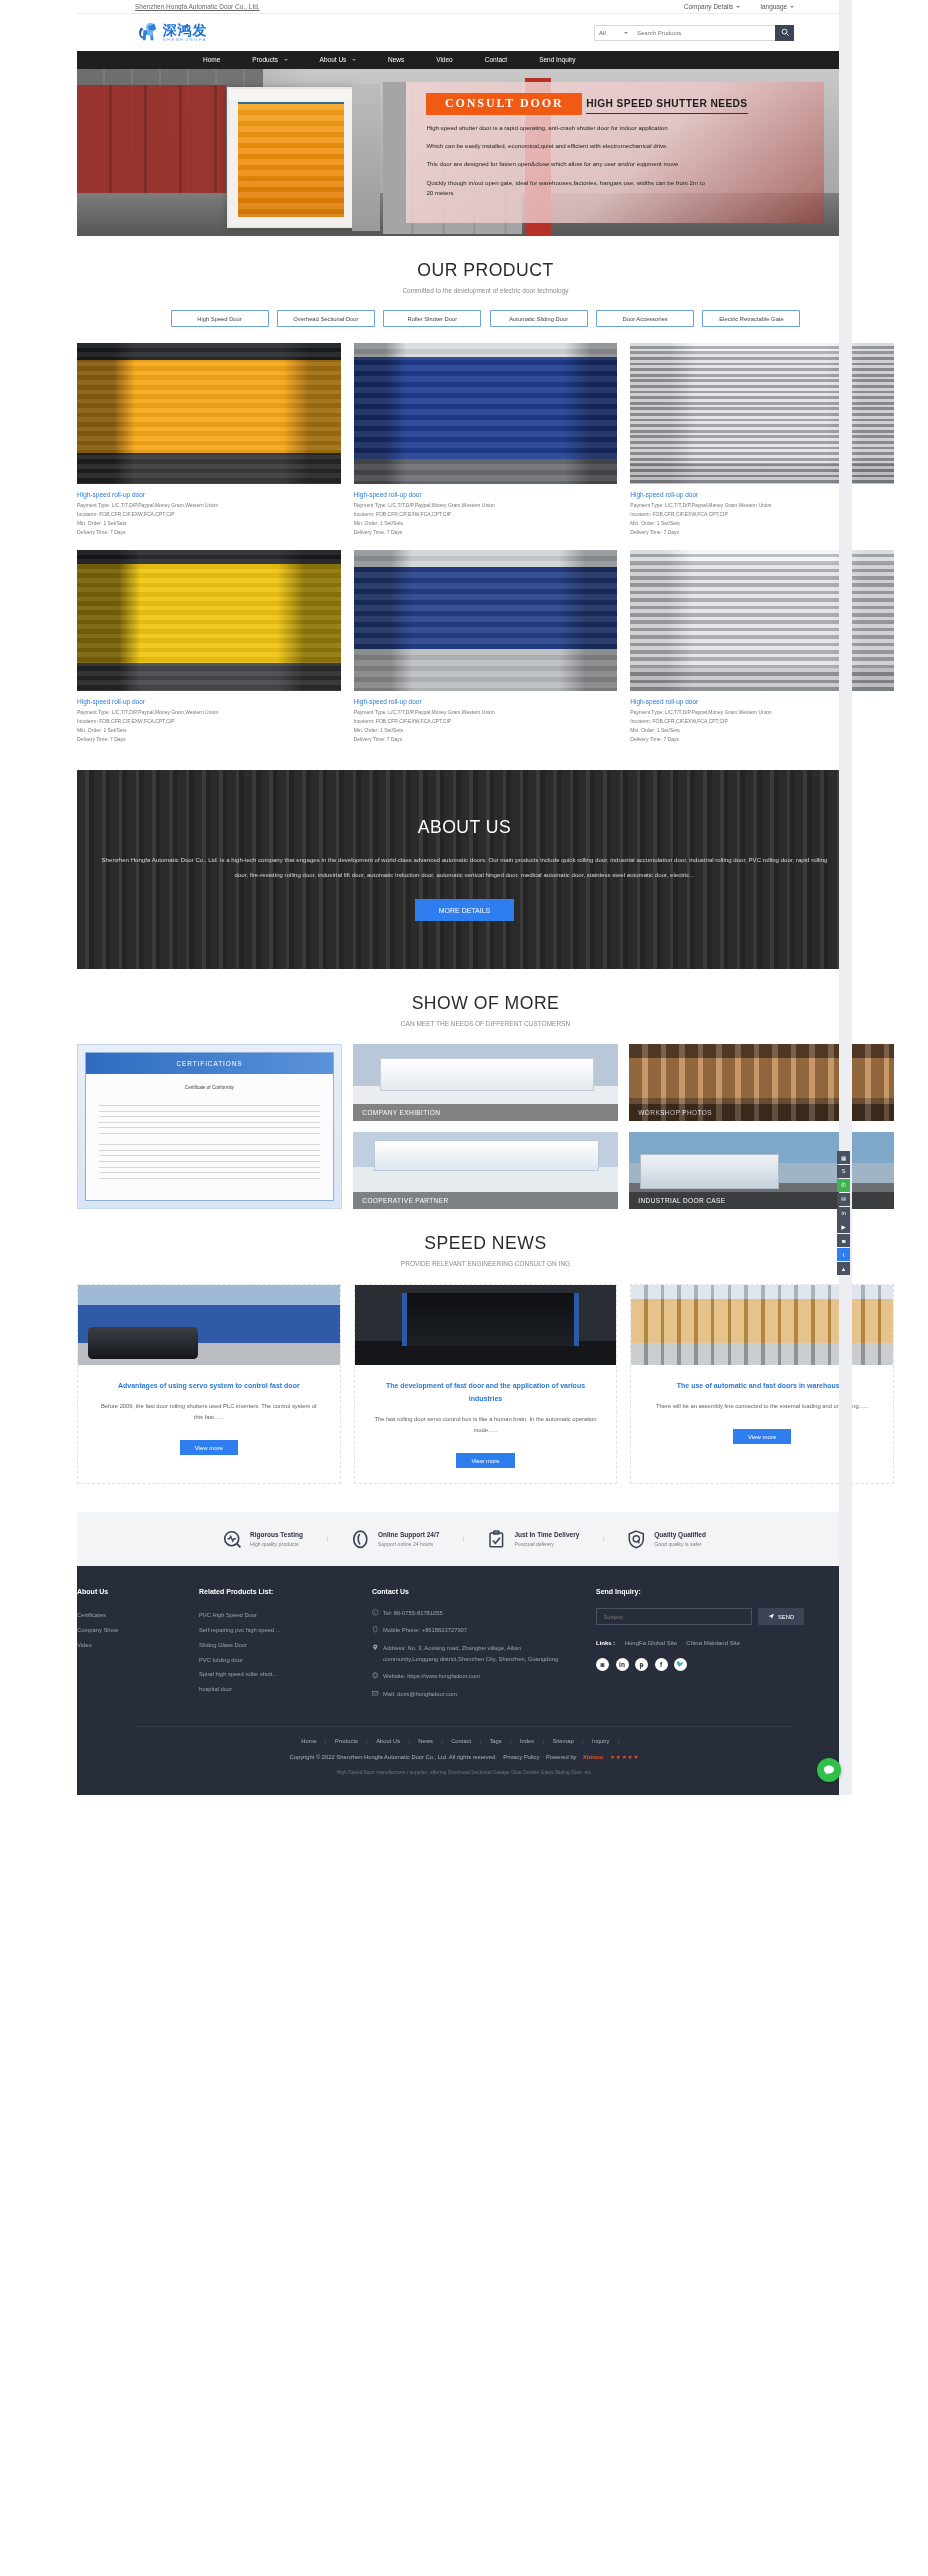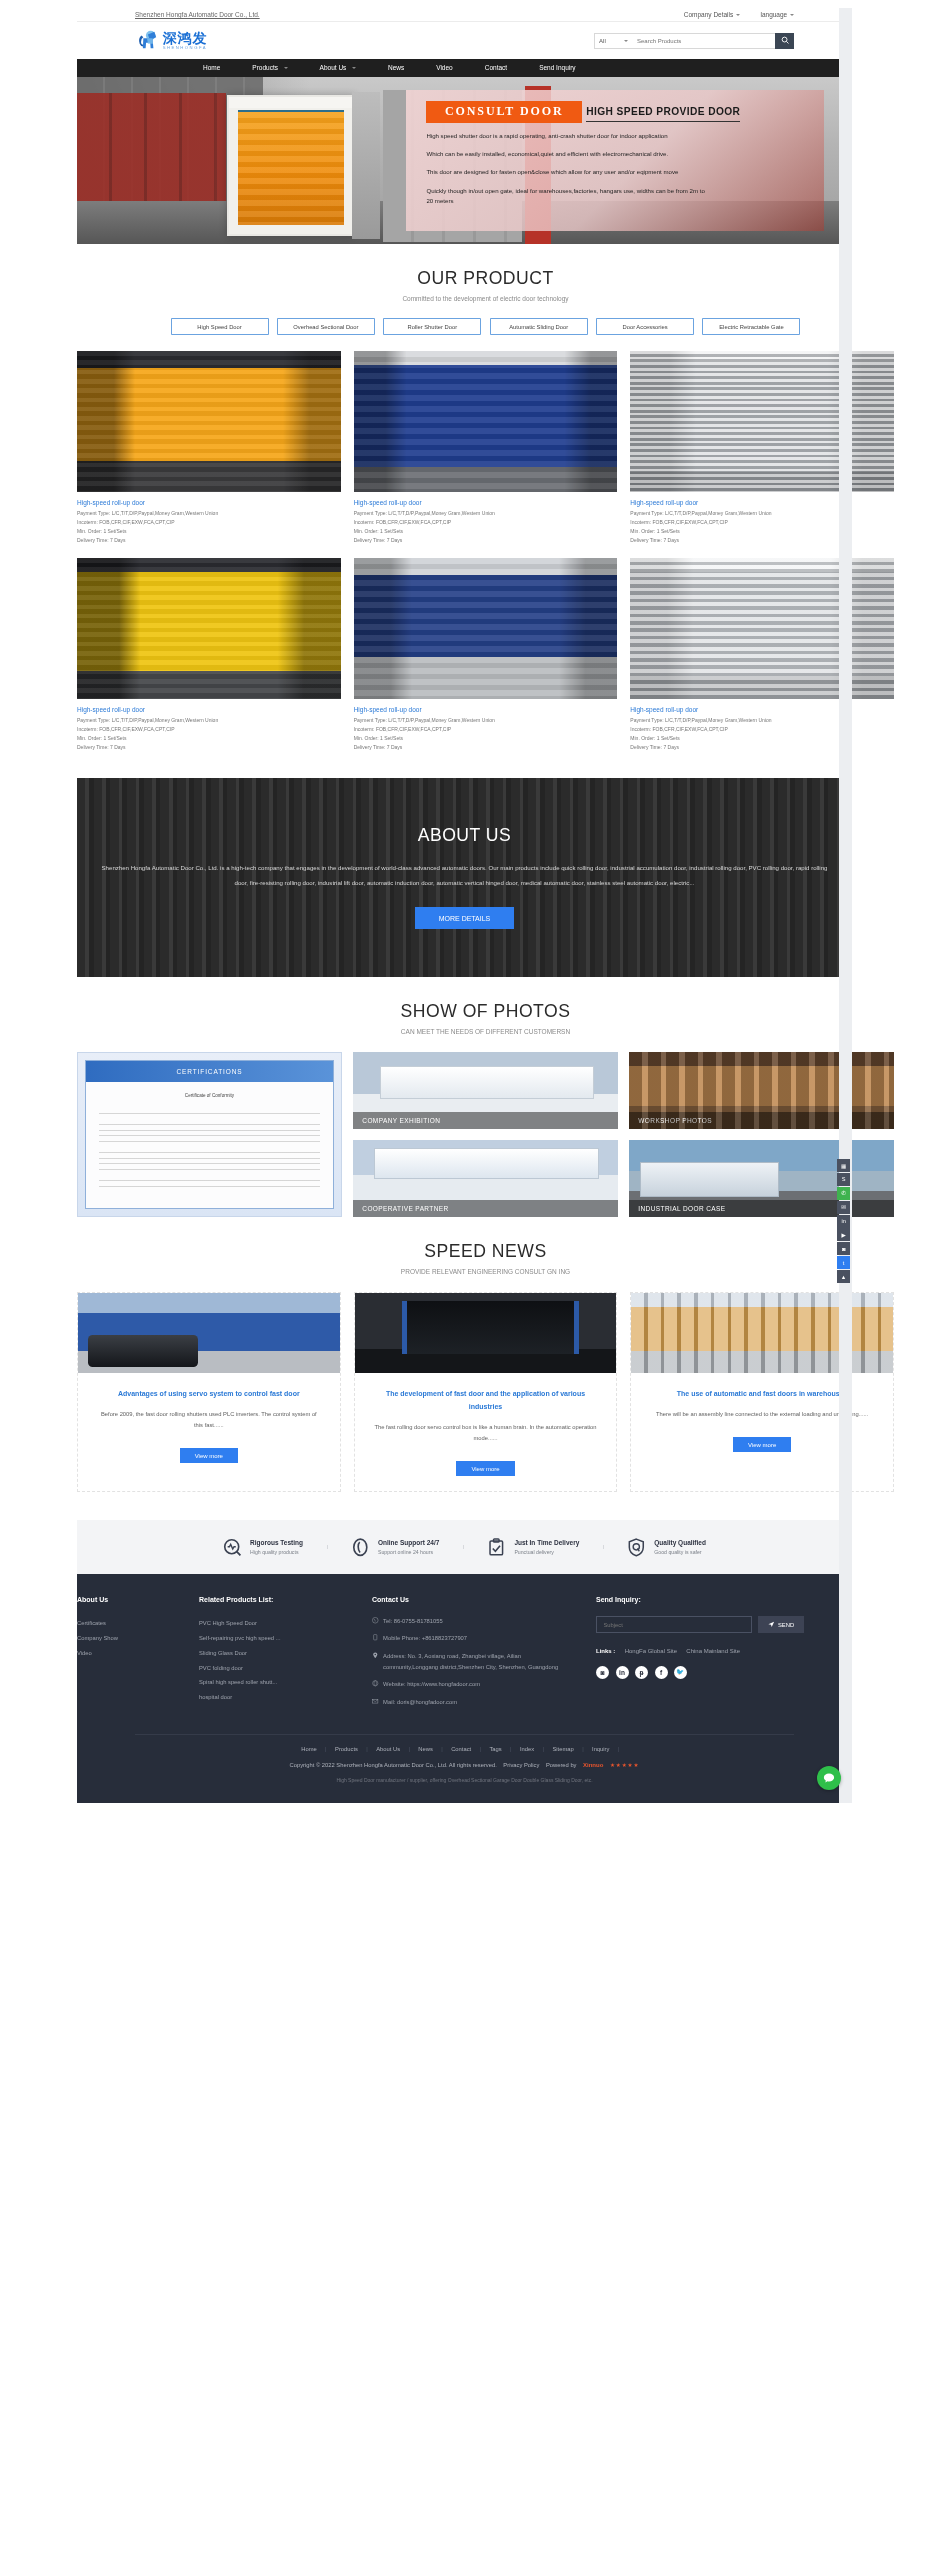--- a/index.html
+++ b/index.html
@@ -4,21 +4,21 @@
 <style>
   * { box-sizing: border-box; margin: 0; padding: 0; }
   html, body {
     width: 929px;
     background: #ffffff;
     font-family: "Liberation Sans", sans-serif;
     color: #333;
   }
   body { position: relative; overflow-x: hidden; }
 
-  .page { width: 775px; margin: 8px auto; position: relative; }
+  .page { width: 775px; margin: 0 auto; position: relative; }
   .container { width: 817px; margin: 0 auto; }
 
   
   .topbar {
     height: 14px;
     background: #ffffff;
     border-bottom: 0.9px solid #ececec;
     display: flex;
     align-items: center;
     font-size: 6.5px;
@@ -385,21 +385,21 @@
     <div class="door-unit">
       <div class="frame-top"></div>
       <div class="curtain"></div>
     </div>
     <div class="door-side"></div>
     <div class="right-doors"></div>
     <div class="right-red"></div>
 
     <div class="banner-panel">
       <div class="banner-tag">CONSULT DOOR</div>
-      <div class="banner-h2">HIGH SPEED PROVIDE DOOR</div>
+      <div class="banner-h2">HIGH SPEED SHUTTER NEEDS</div>
       <div id="banner-paras">
           <div class="banner-p">High speed shutter door is a rapid operating, anti-crash shutter door for indoor application</div>
           <div class="banner-p">Which can be easily installed, economical,quiet and efficient with electromechanical drive.</div>
           <div class="banner-p">This door are designed for fasten open&amp;close which allow for any user and/or eqipment move</div>
           <div class="banner-p">Quickly though in/out open gate, ideal for warehouses,factories, hangars use, widths can be from 2m to 20 meters</div>
         </div>
     </div>
   </div>
 
   <div class="sec">
@@ -480,21 +480,21 @@
   </div>
 
   <div class="about">
     <div class="about-title">ABOUT US</div>
     <div class="about-text">Shenzhen Hongfa Automatic Door Co., Ltd. is a high-tech company that engages in the development of world-class advanced automatic doors. Our main products include quick rolling door, industrial accumulation door, industrial rolling door, PVC rolling door, rapid rolling door, fire-resisting rolling door, industrial lift door, automatic induction door, automatic vertical hinged door, medical automatic door, stainless steel automatic door, electric...</div>
     <button class="about-btn">MORE DETAILS</button>
   </div>
 
   <div class="sec">
     <div class="container">
-      <div class="sec-title">SHOW OF PHOTOS</div>
+      <div class="sec-title">SHOW OF MORE</div>
       <div class="sec-sub">CAN MEET THE NEEDS OF DIFFERENT CUSTOMERSN</div>
       <div class="power-grid">
         <div class="cert-card">
           <div class="cert-inner">
             <div class="cert-band">CERTIFICATIONS</div>
             <div class="cert-cap">Certificate of Conformity</div>
             <div class="cert-lines"></div>
           </div>
         </div>
         <div class="pw-col" id="pw-col-1">

